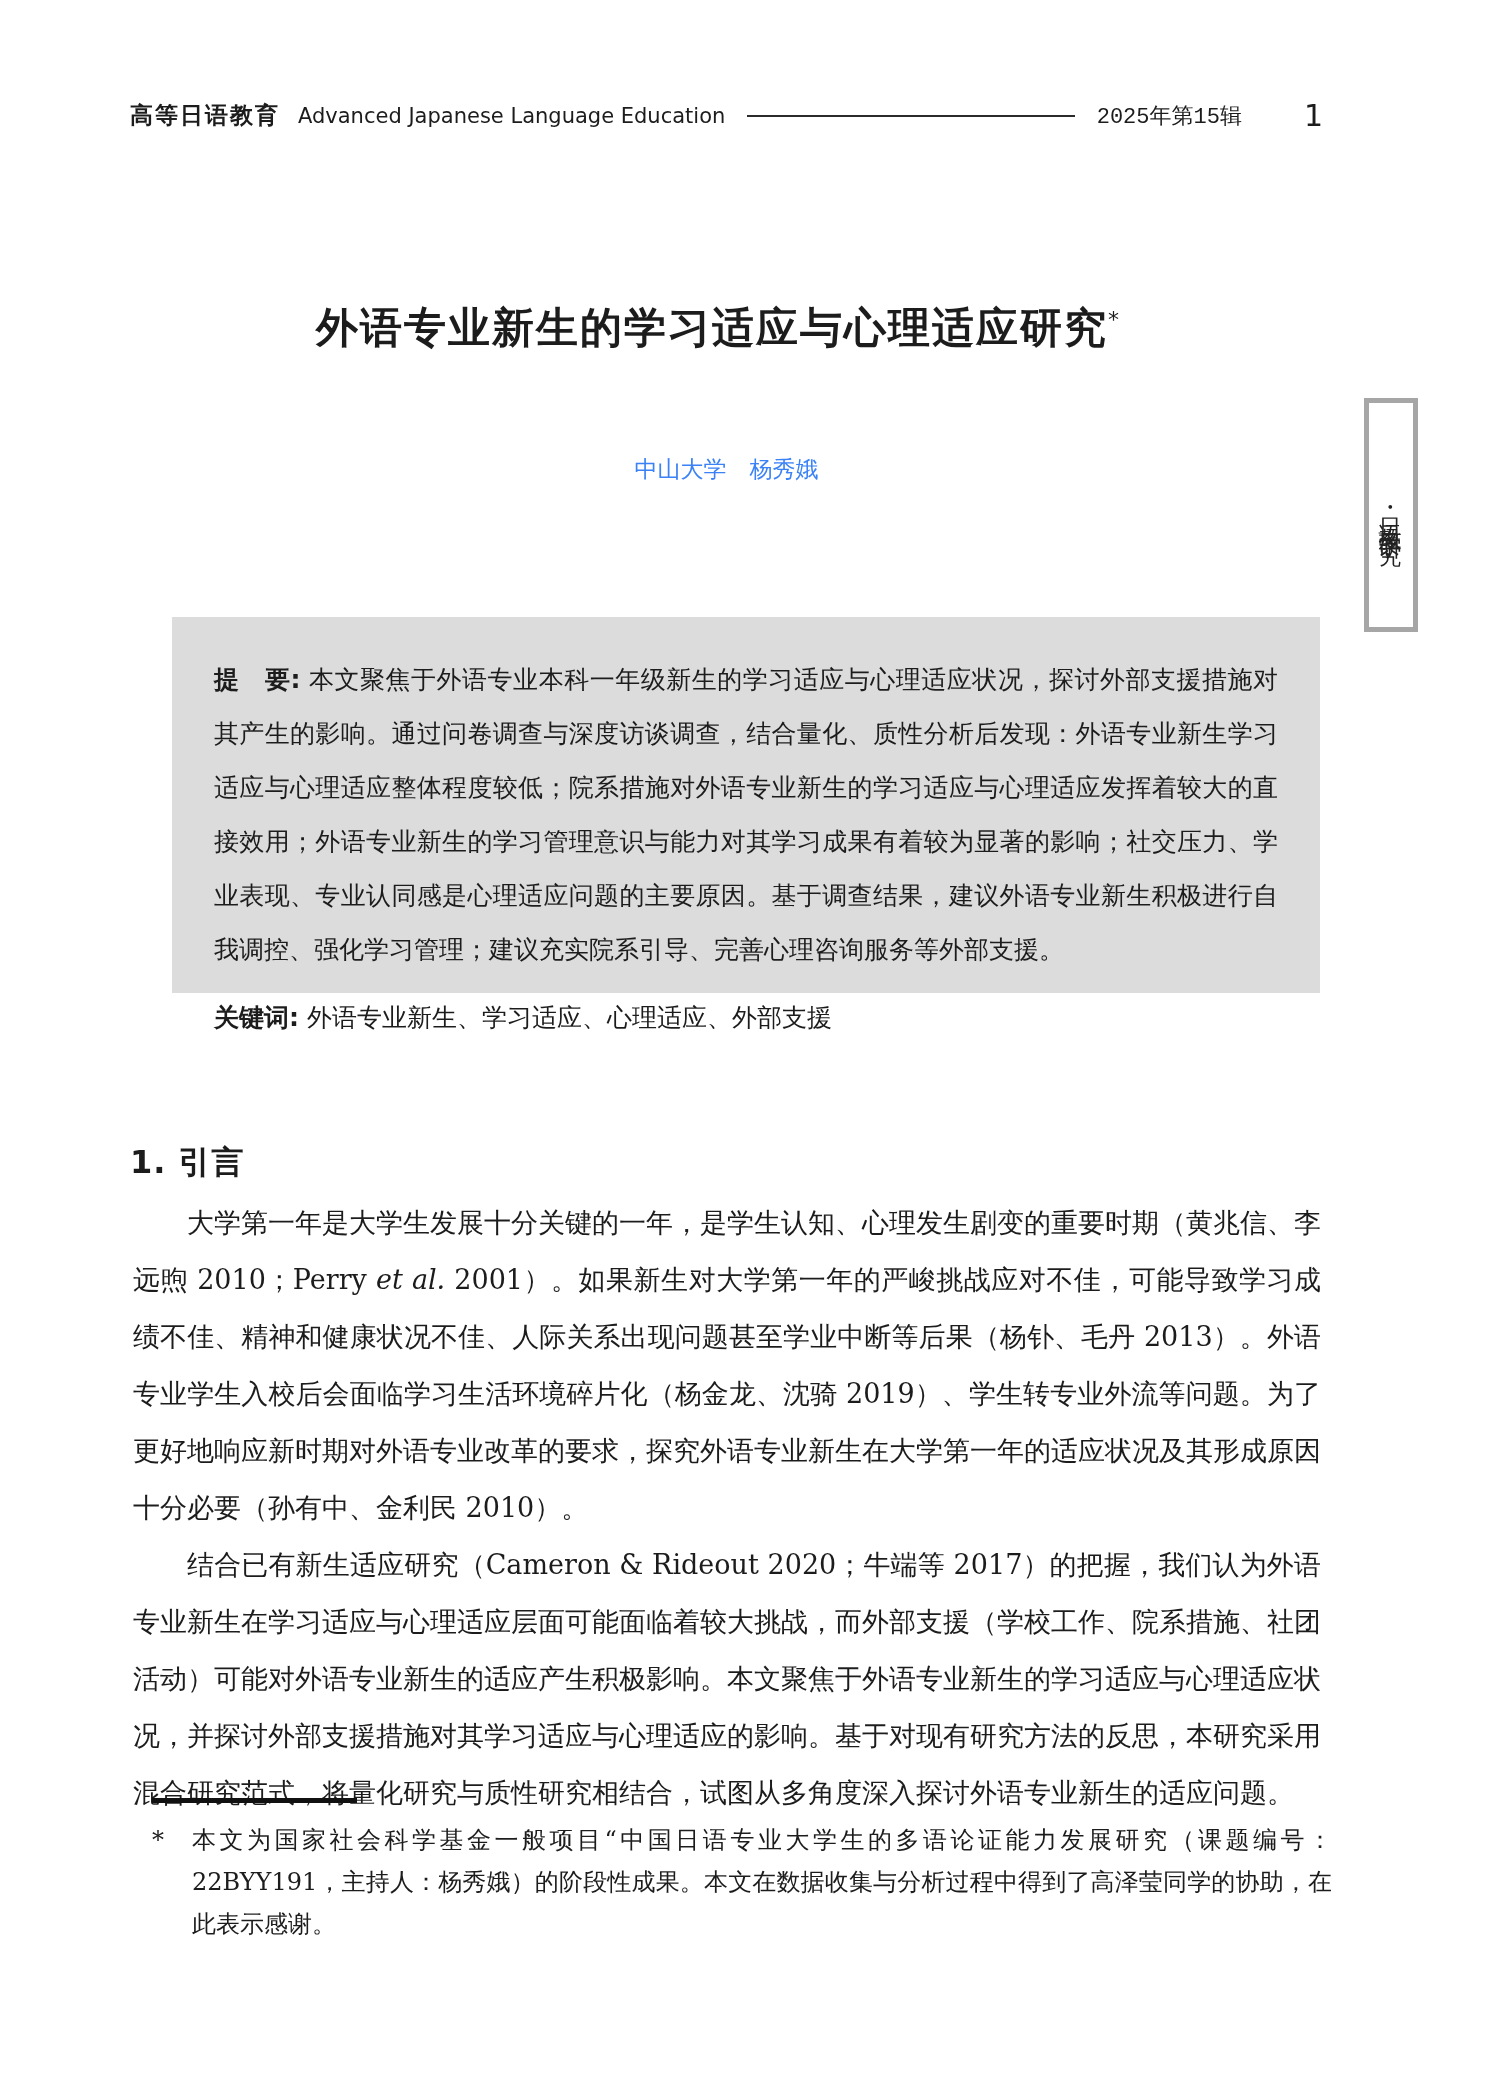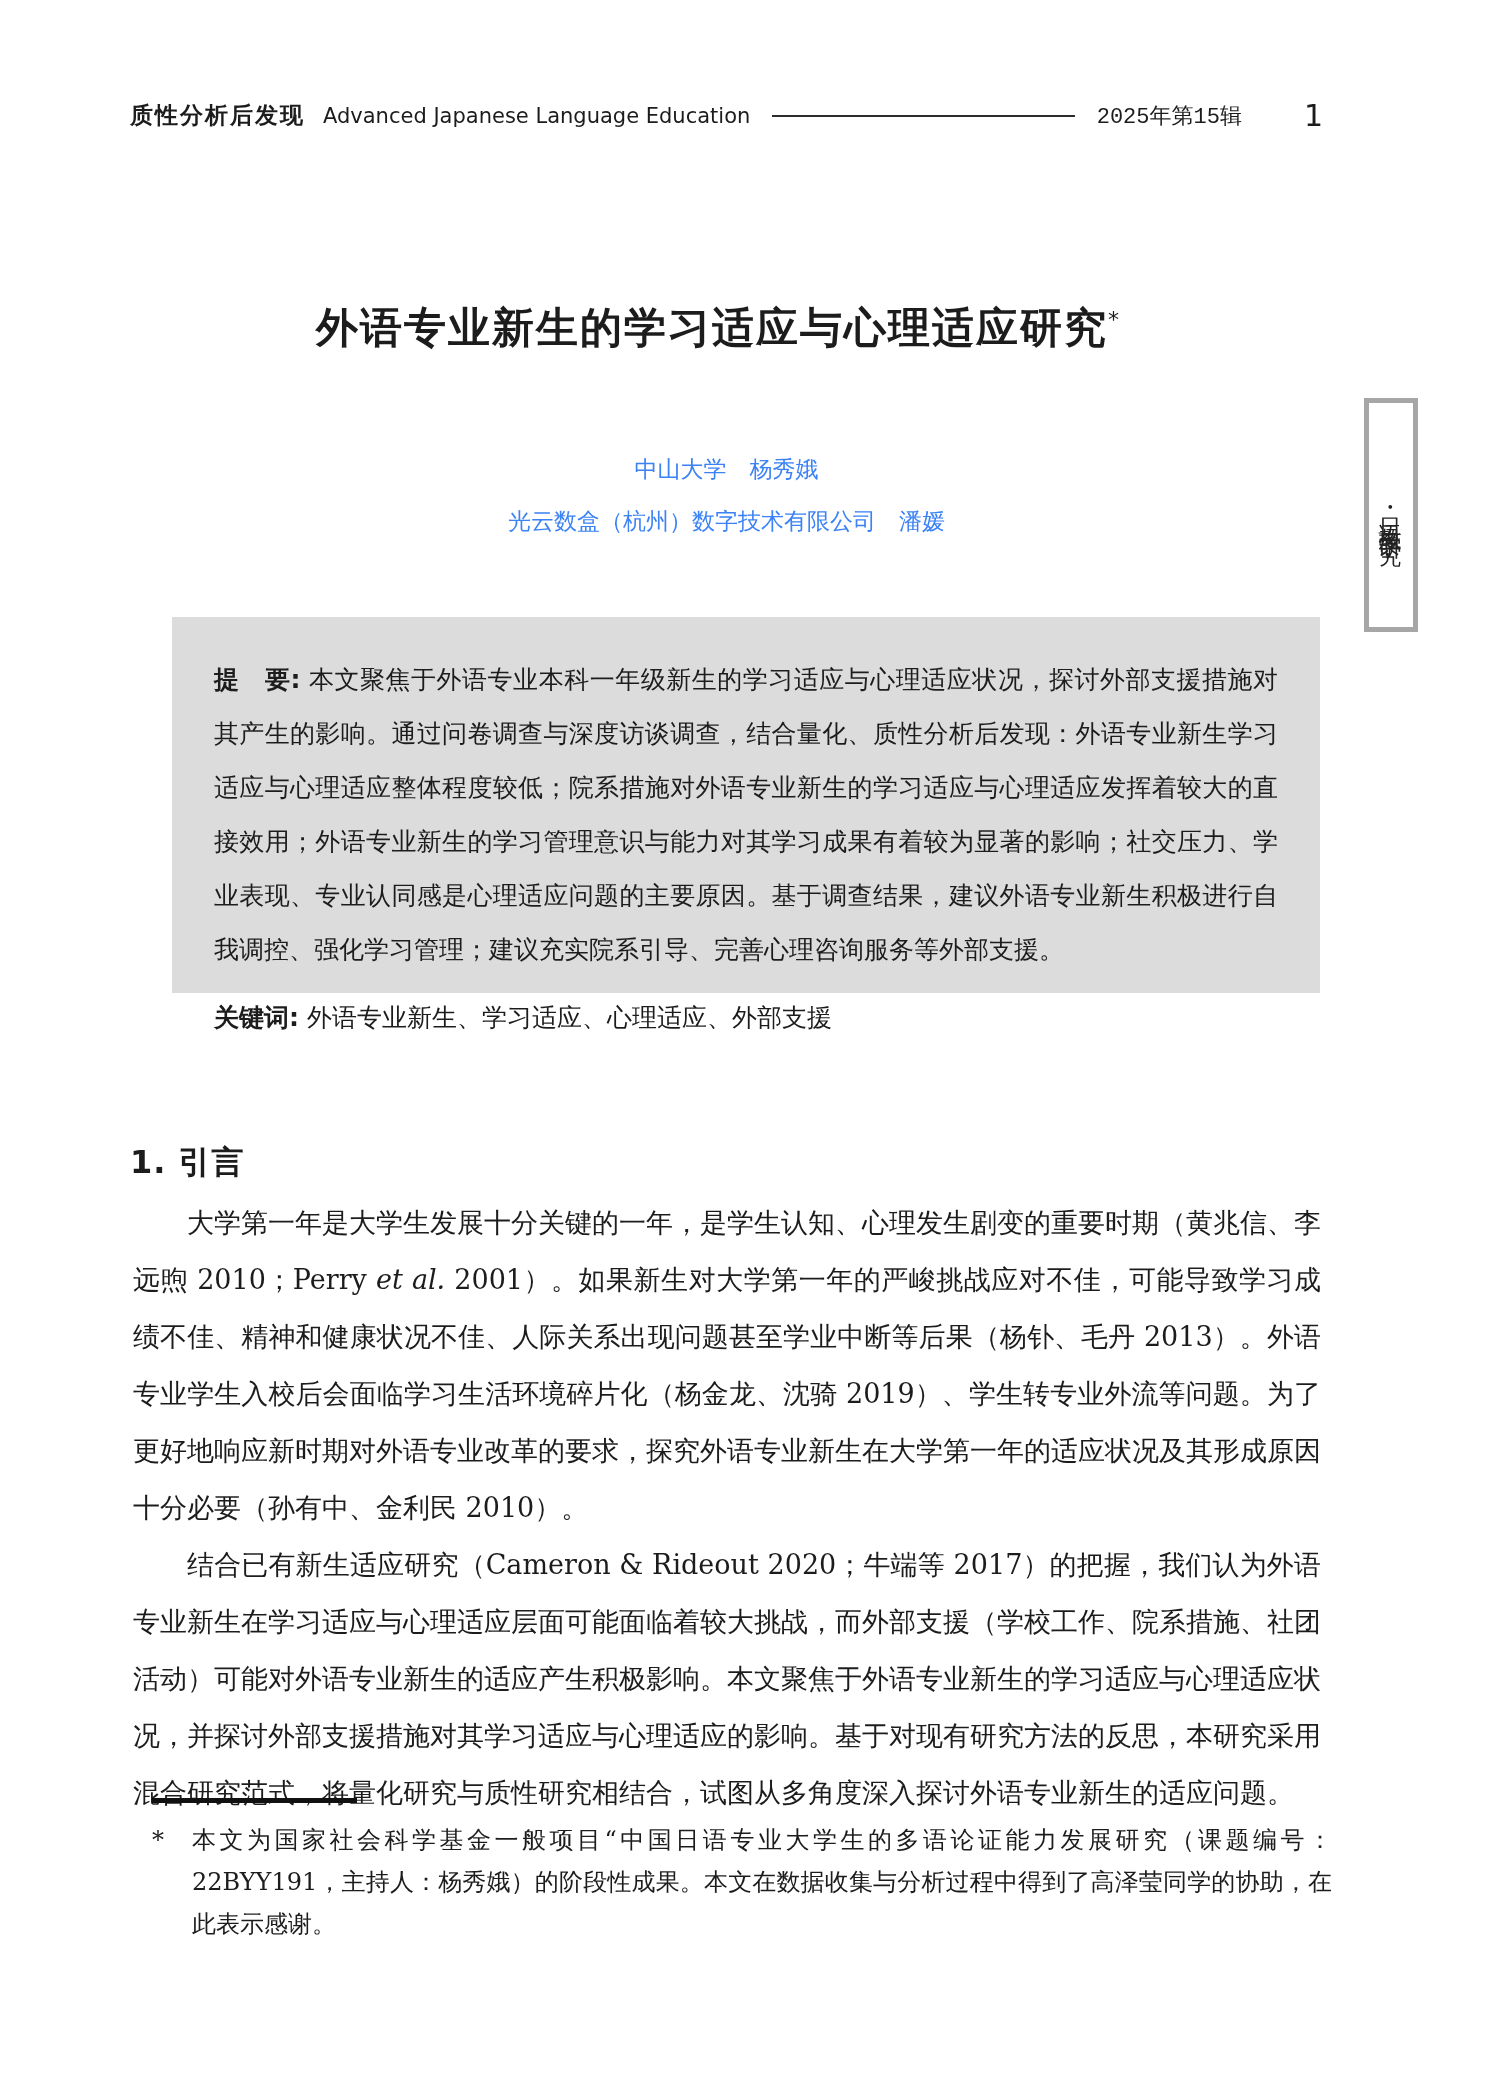--- a/index.html
+++ b/index.html
@@ -76,32 +76,31 @@
   .footnote-row{display:flex;font-size:24px;line-height:42px;}
   .footnote-marker{width:40px;flex:0 0 40px;}
   .footnote-text{flex:1;text-align:justify;}
 </style>
 </head>
 <body>
 
 <div class="page">
 
   <div class="header">
-    <span class="journal-cn">质性分析后发现</span>
+    <span class="journal-cn">高等日语教育</span>
     <span class="journal-en">Advanced Japanese Language Education</span>
     <span class="header-rule"></span>
     <span class="issue">2025年第15辑</span>
     <span class="page-num">1</span>
   </div>
 
   <h1 class="title"><span>外语专业新生的学习适应与心理适应研究</span><sup>*</sup></h1>
 
   <div class="authors">
     <div>中山大学　杨秀娥</div>
-    <div>光云数盒（杭州）数字技术有限公司　潘媛</div>
   </div>
 
   <aside class="side-tab">
     <span class="side-tab-text">・日语教学研究・</span>
   </aside>
 
   <section class="abstract-box">
     <p class="abstract-p"><span class="abstract-label">提　要:</span> <span>本文聚焦于外语专业本科一年级新生的学习适应与心理适应状况，探讨外部支援措施对其产生的影响。通过问卷调查与深度访谈调查，结合量化、质性分析后发现：外语专业新生学习适应与心理适应整体程度较低；院系措施对外语专业新生的学习适应与心理适应发挥着较大的直接效用；外语专业新生的学习管理意识与能力对其学习成果有着较为显著的影响；社交压力、学业表现、专业认同感是心理适应问题的主要原因。基于调查结果，建议外语专业新生积极进行自我调控、强化学习管理；建议充实院系引导、完善心理咨询服务等外部支援。</span></p>
     <p class="keywords-p"><span class="keywords-label">关键词:</span> <span>外语专业新生、学习适应、心理适应、外部支援</span></p>
   </section>

